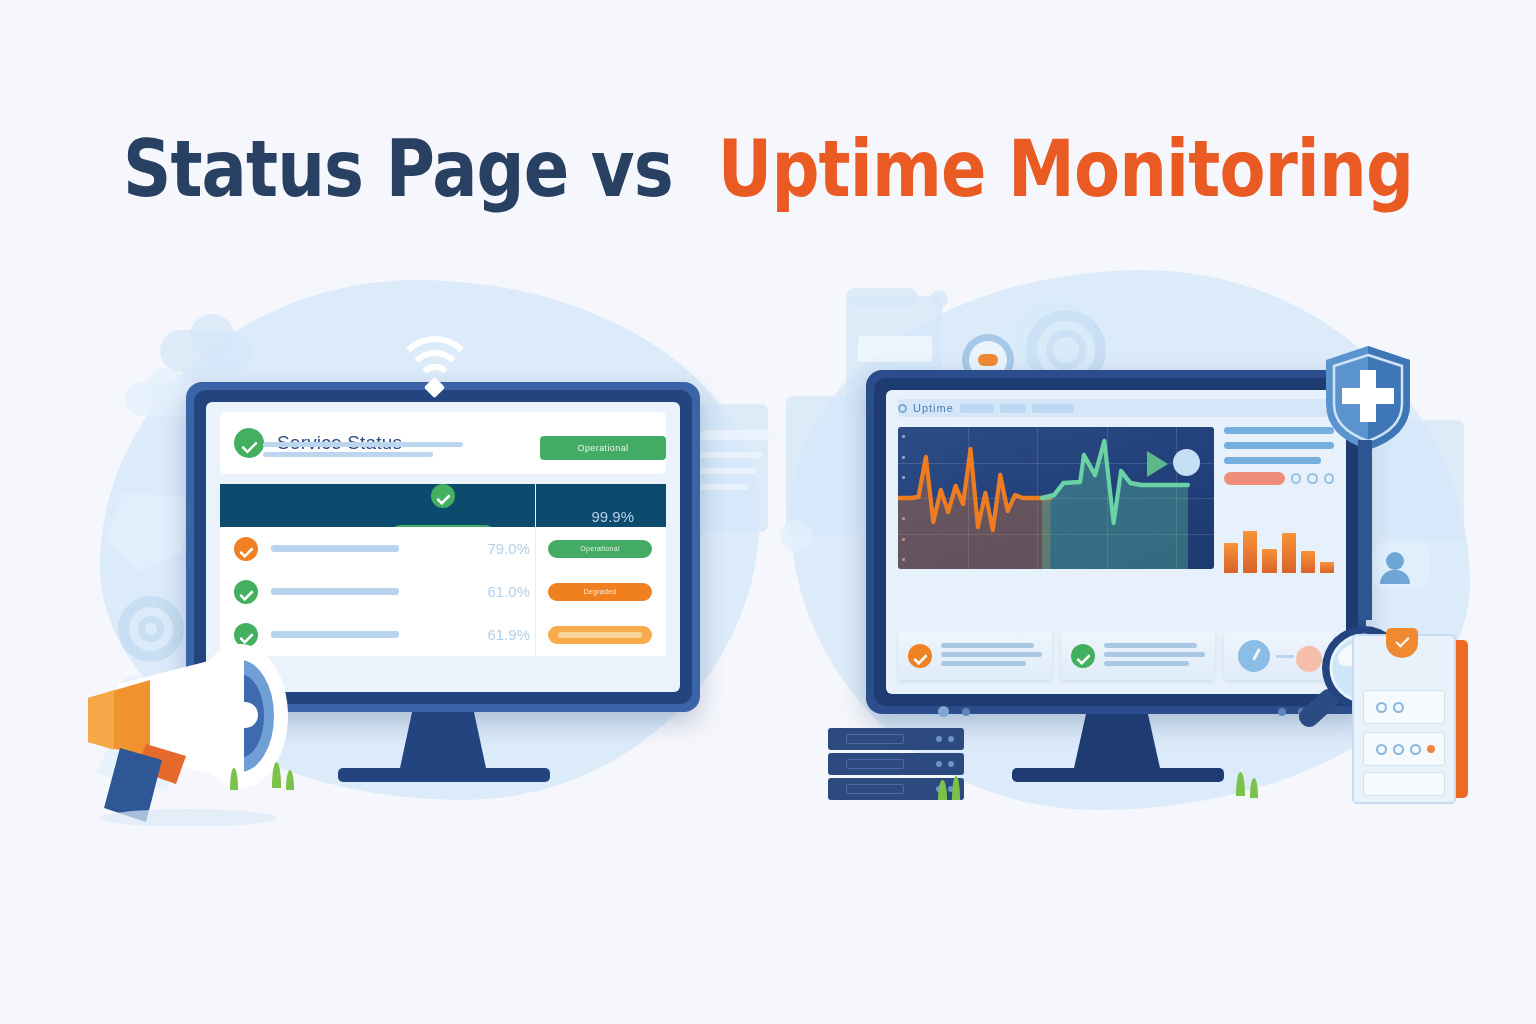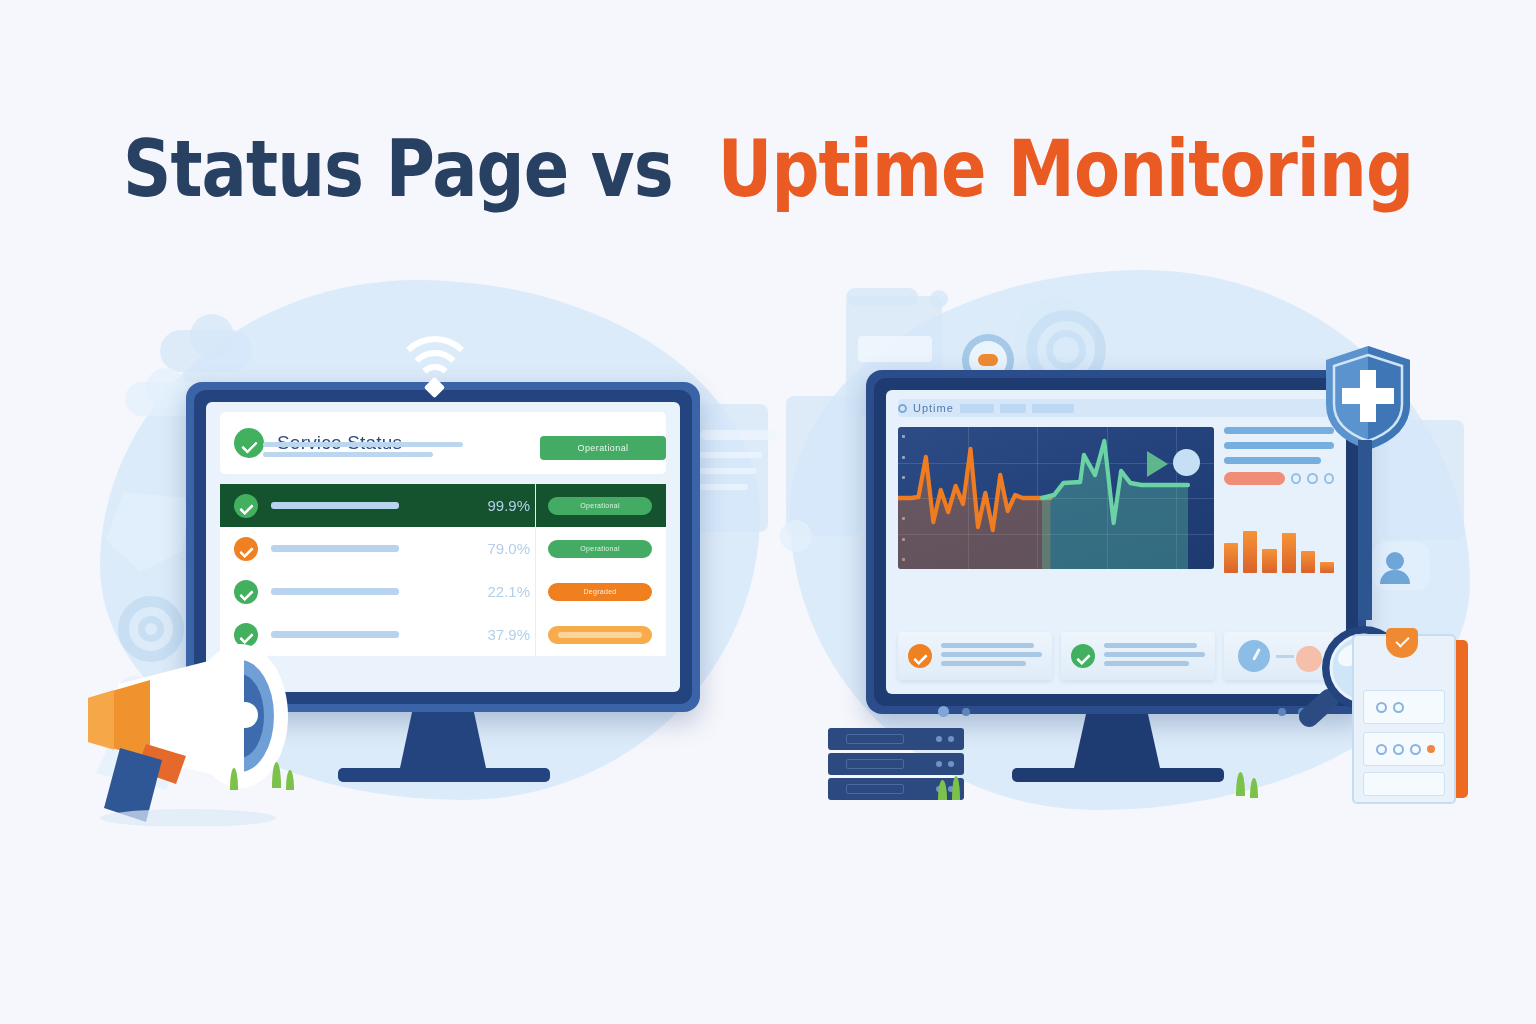--- a/index.html
+++ b/index.html
@@ -61,21 +61,21 @@
   .sp-brand .nm{color:#32558d;font-size:16px;font-weight:600;letter-spacing:.5px;}
   .sp-brand .dot{width:9px;height:9px;border-radius:50%;background:#ef7c2a;}
   .sp-lines{position:absolute;left:57px;top:40px;width:200px;}
   .ln{height:5px;border-radius:3px;background:#bcd6ef;margin-bottom:5px;}
   .ln.w85{width:85%;}
   .badge{position:absolute;right:14px;top:34px;width:126px;height:24px;border-radius:4px;
          background:#43ab63;color:#e9f8ee;font-size:9px;display:flex;align-items:center;
          justify-content:center;letter-spacing:.4px;overflow:hidden;}
   .sp-row{position:absolute;left:14px;right:14px;height:43px;display:flex;align-items:center;
           padding:0 14px;box-sizing:border-box;background:#ffffff;}
-  .sp-row.alt{background:#14532d;}
+  .sp-row.alt{background:#0c4a6e;flex-direction:column;}
   .sp-row .ln{width:128px;height:7px;margin:0 0 0 13px;background:#b8d3ee;}
   .sp-row .pct{margin-left:auto;margin-right:18px;color:#b3cfea;font-size:15px;}
   .pill{width:104px;height:18px;border-radius:9px;background:#43ab63;color:#ddf3e4;
         font-size:7px;display:flex;align-items:center;justify-content:center;letter-spacing:.3px;flex:none;}
   .pill.or{background:#f0801f;color:#fde9d7;}
   .pill.light{background:#f7ab4b;}
   .pill.light i{display:block;width:80%;height:6px;background:#fbd49a;border-radius:3px;}
   .sp-div{position:absolute;right:130px;top:0;bottom:0;width:1px;background:#e3eefb;}
 
   
@@ -241,29 +241,29 @@
         <div class="chk sm orange"></div>
         <div class="ln"></div>
         <div class="pct">79.0%</div>
         <div class="pill">Operational</div>
       </div>
 
       <div class="sp-row" style="top:168px;">
         <div class="sp-div"></div>
         <div class="chk sm"></div>
         <div class="ln"></div>
-        <div class="pct">22.1%</div>
+        <div class="pct">61.0%</div>
         <div class="pill or">Degraded</div>
       </div>
 
       <div class="sp-row" style="top:211px;">
         <div class="sp-div"></div>
         <div class="chk sm"></div>
         <div class="ln"></div>
-        <div class="pct">37.9%</div>
+        <div class="pct">61.9%</div>
         <div class="pill light">
             <i></i>
           </div>
       </div>
     </div>
 
     <div class="neck" style="left:214px;top:330px;width:86px;height:56px;clip-path:polygon(14% 0,86% 0,100% 100%,0 100%);"></div>
     <div class="base" style="left:152px;top:386px;width:212px;height:14px;"></div>
   </div>
 

